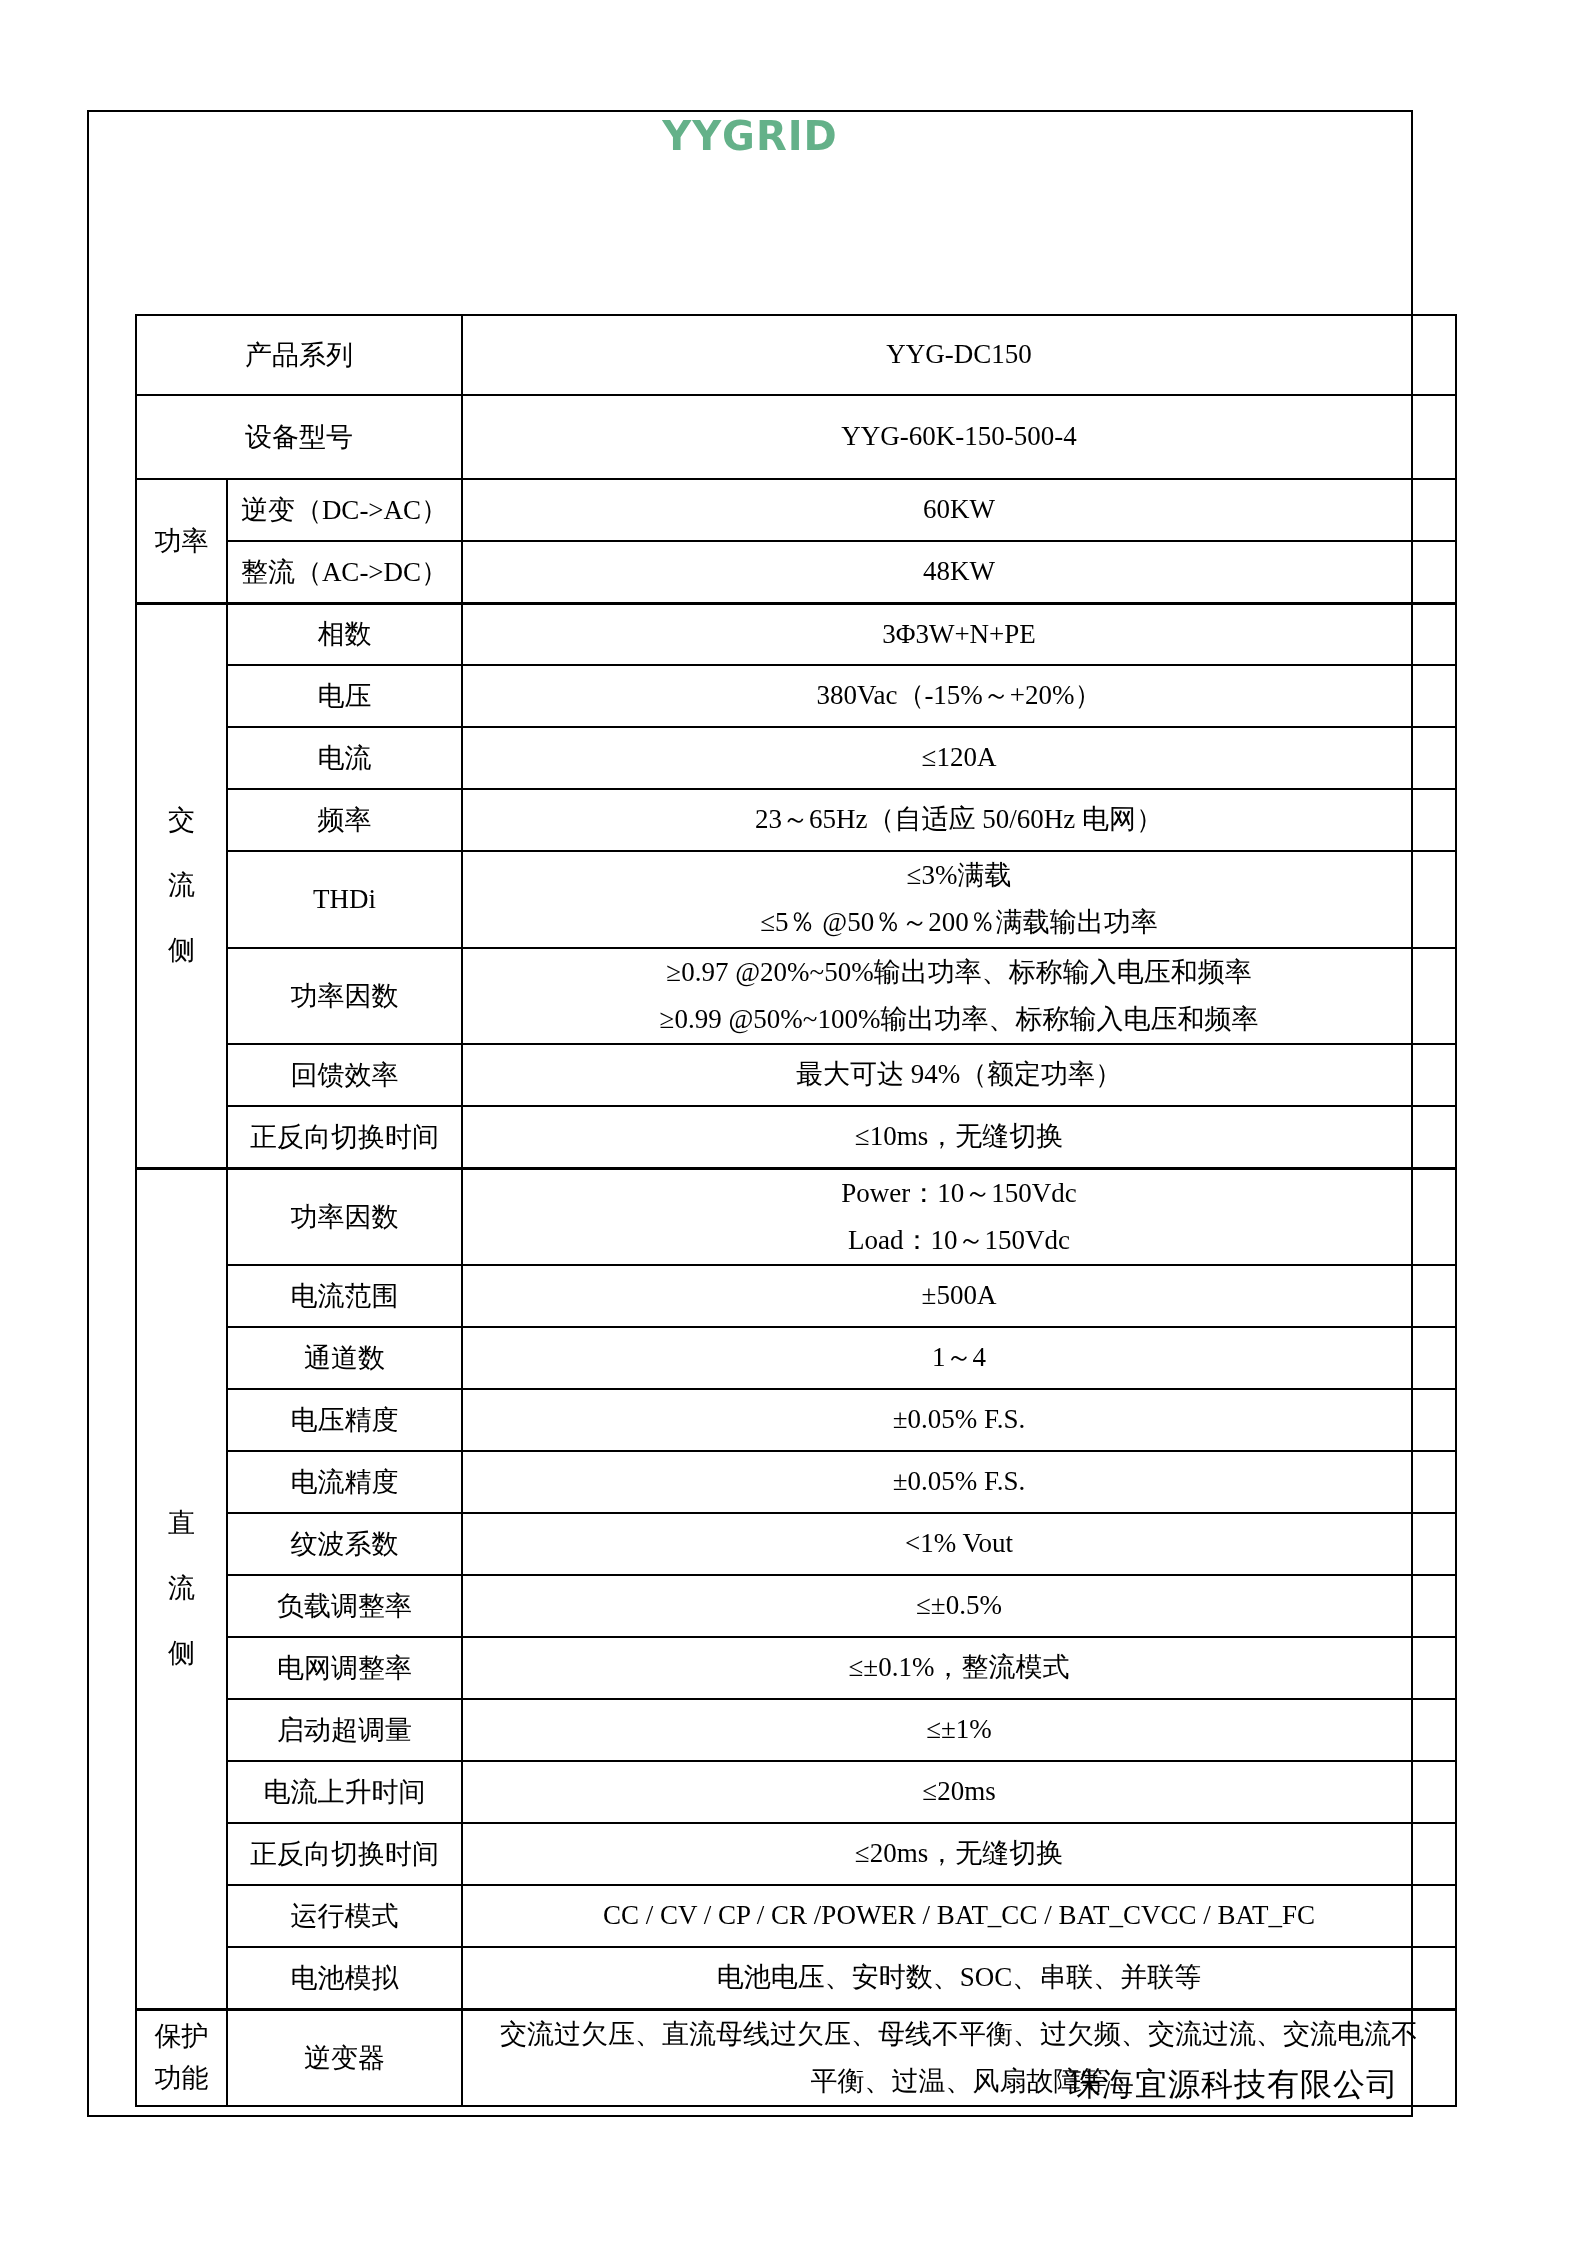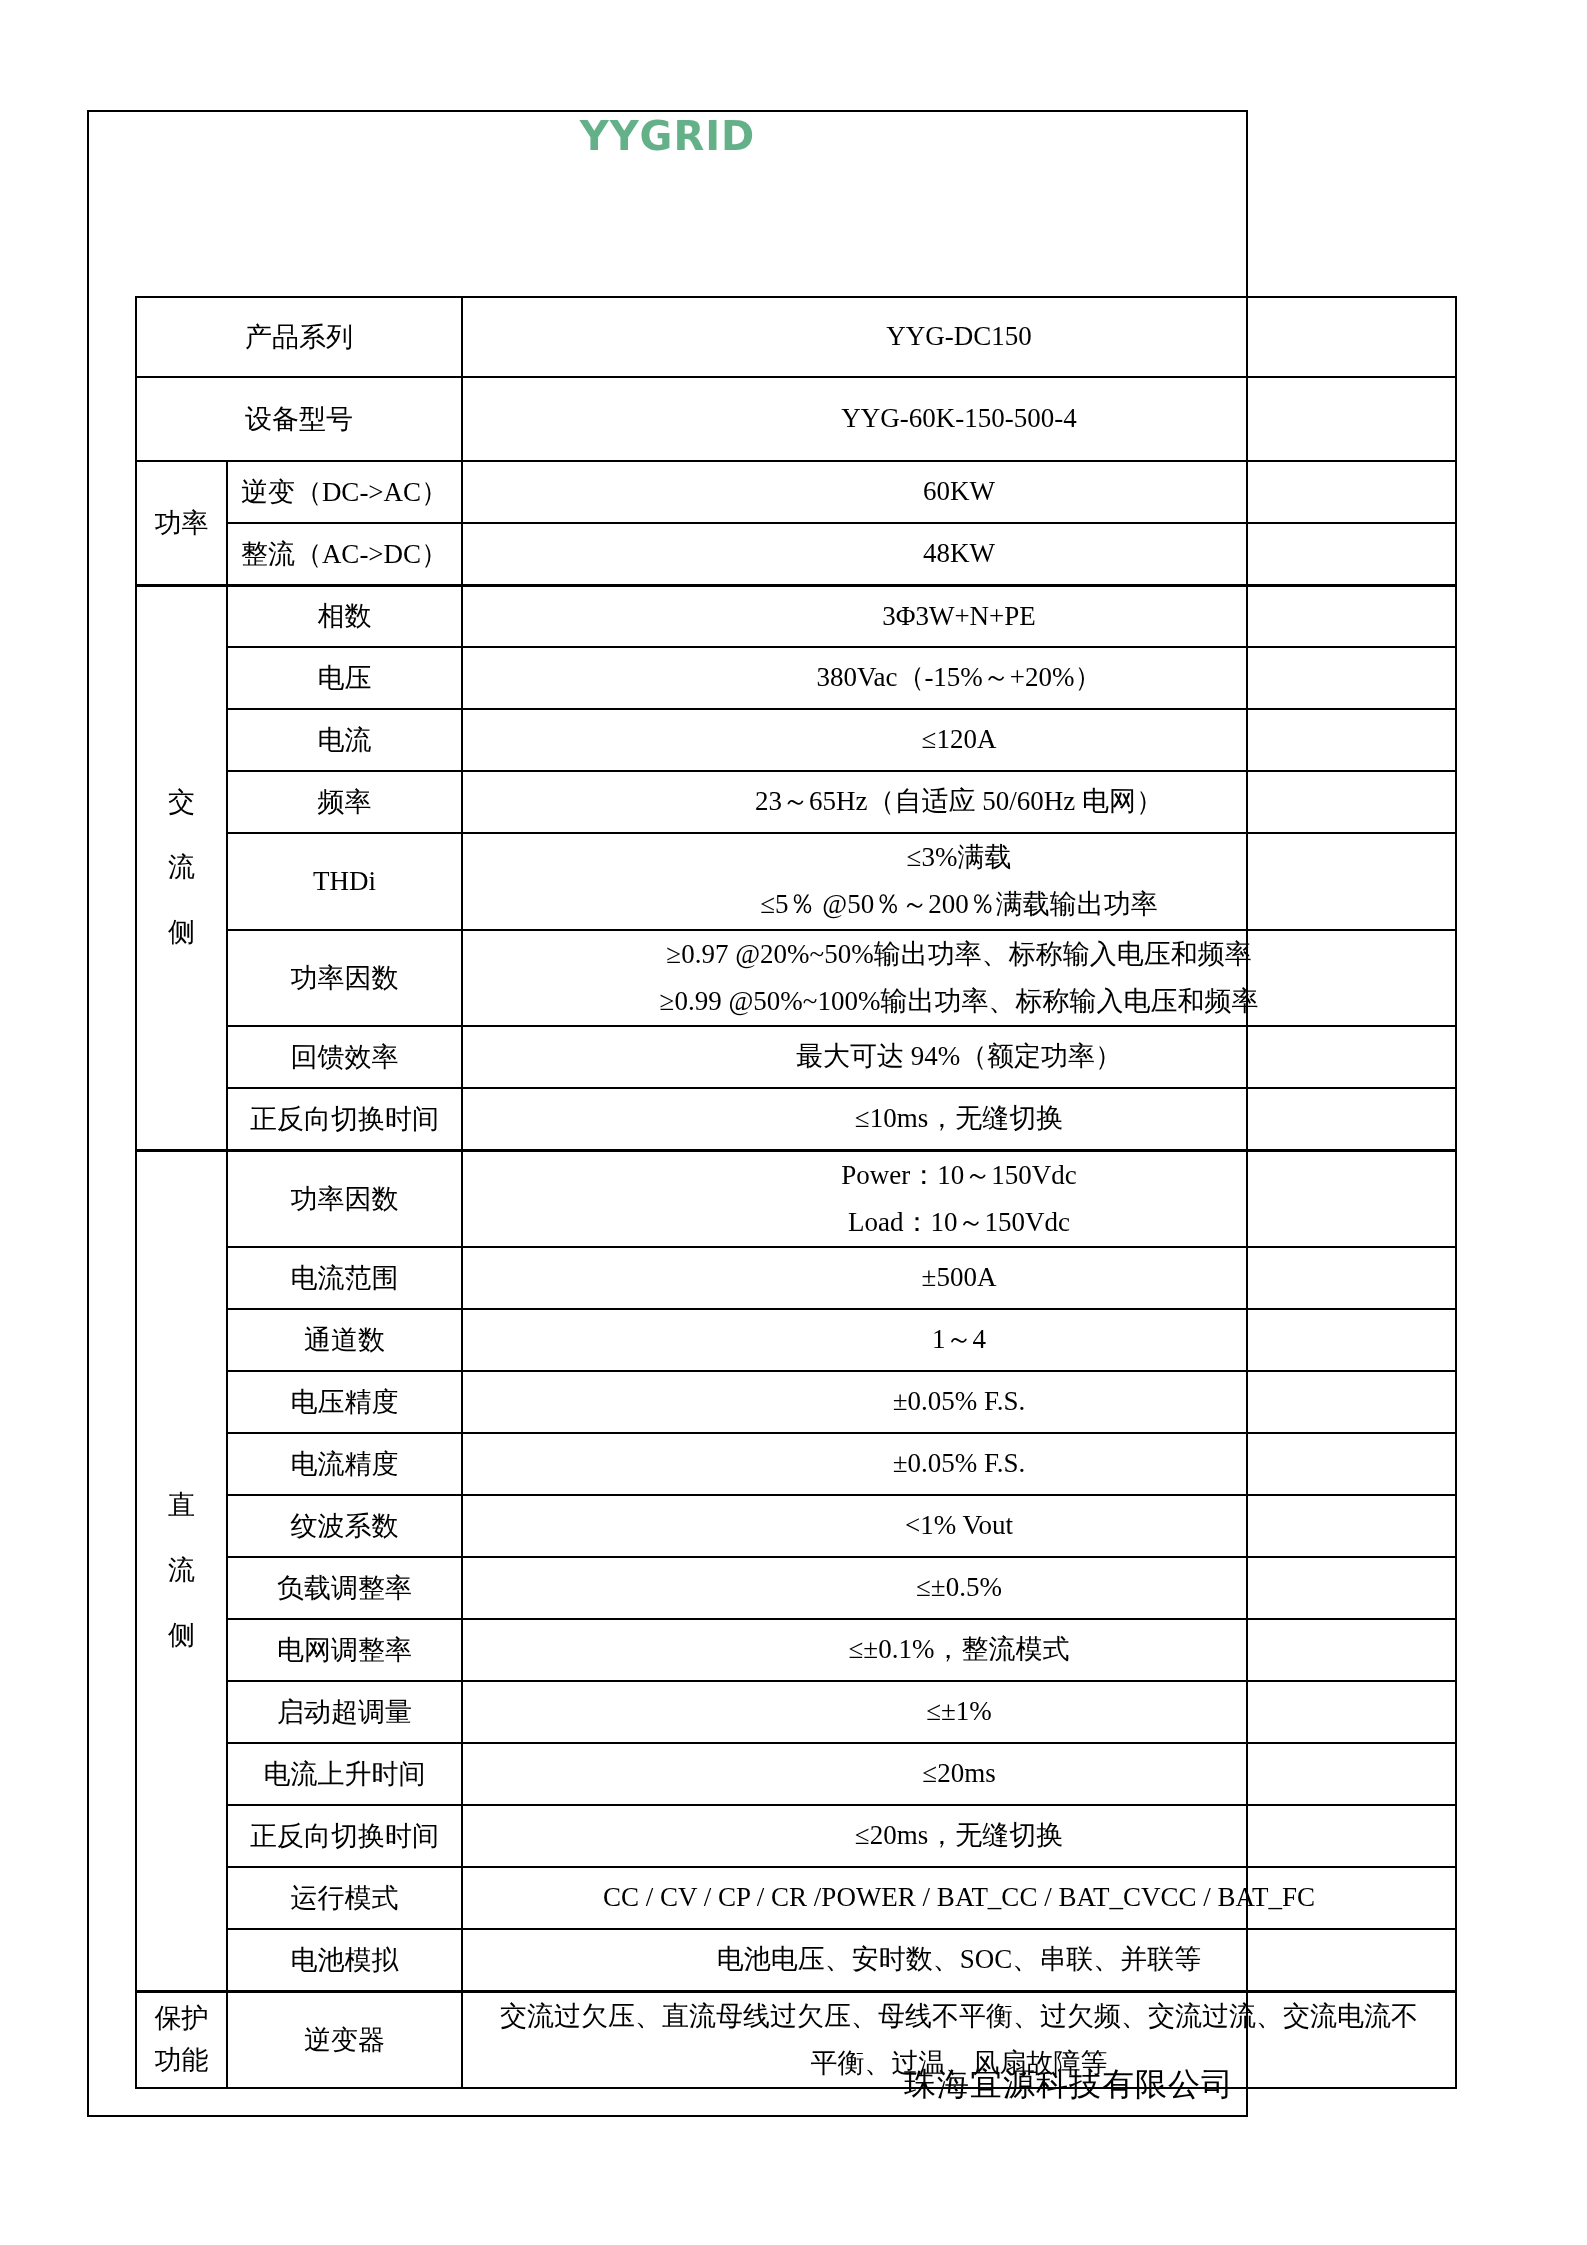--- a/index.html
+++ b/index.html
@@ -11,21 +11,21 @@
     position:relative;
   }
   .sheet {
     position:absolute; left:0; top:0;
     width:1587px; height:2245px;
     background:#fff;
   }
   .frame {
     position:absolute;
     left:87px; top:110px;
-    width:1161px; height:2007px;
+    width:1326px; height:2007px;
     border:2px solid #000;
     background:#fff;
   }
   .logo {
     position:absolute;
     left:0; top:4px; width:100%;
     text-align:center;
     font-family:"DejaVu Sans","Liberation Sans",sans-serif;
     font-weight:bold;
     font-size:40px;
@@ -35,21 +35,21 @@
   .heading {
     position:absolute;
     left:6px; top:58px;
     font-size:46px;
     font-weight:bold;
     letter-spacing:1px;
     white-space:nowrap;
   }
   table.spec {
     position:absolute;
-    left:46px; top:184px;
+    left:46px; top:202px;
     width:1320px;
     border-collapse:collapse;
     table-layout:fixed;
     padding-left:44px;
   }
   table.spec td {
     border:2px solid #000;
     text-align:center;
     vertical-align:middle;
     font-size:27px;

